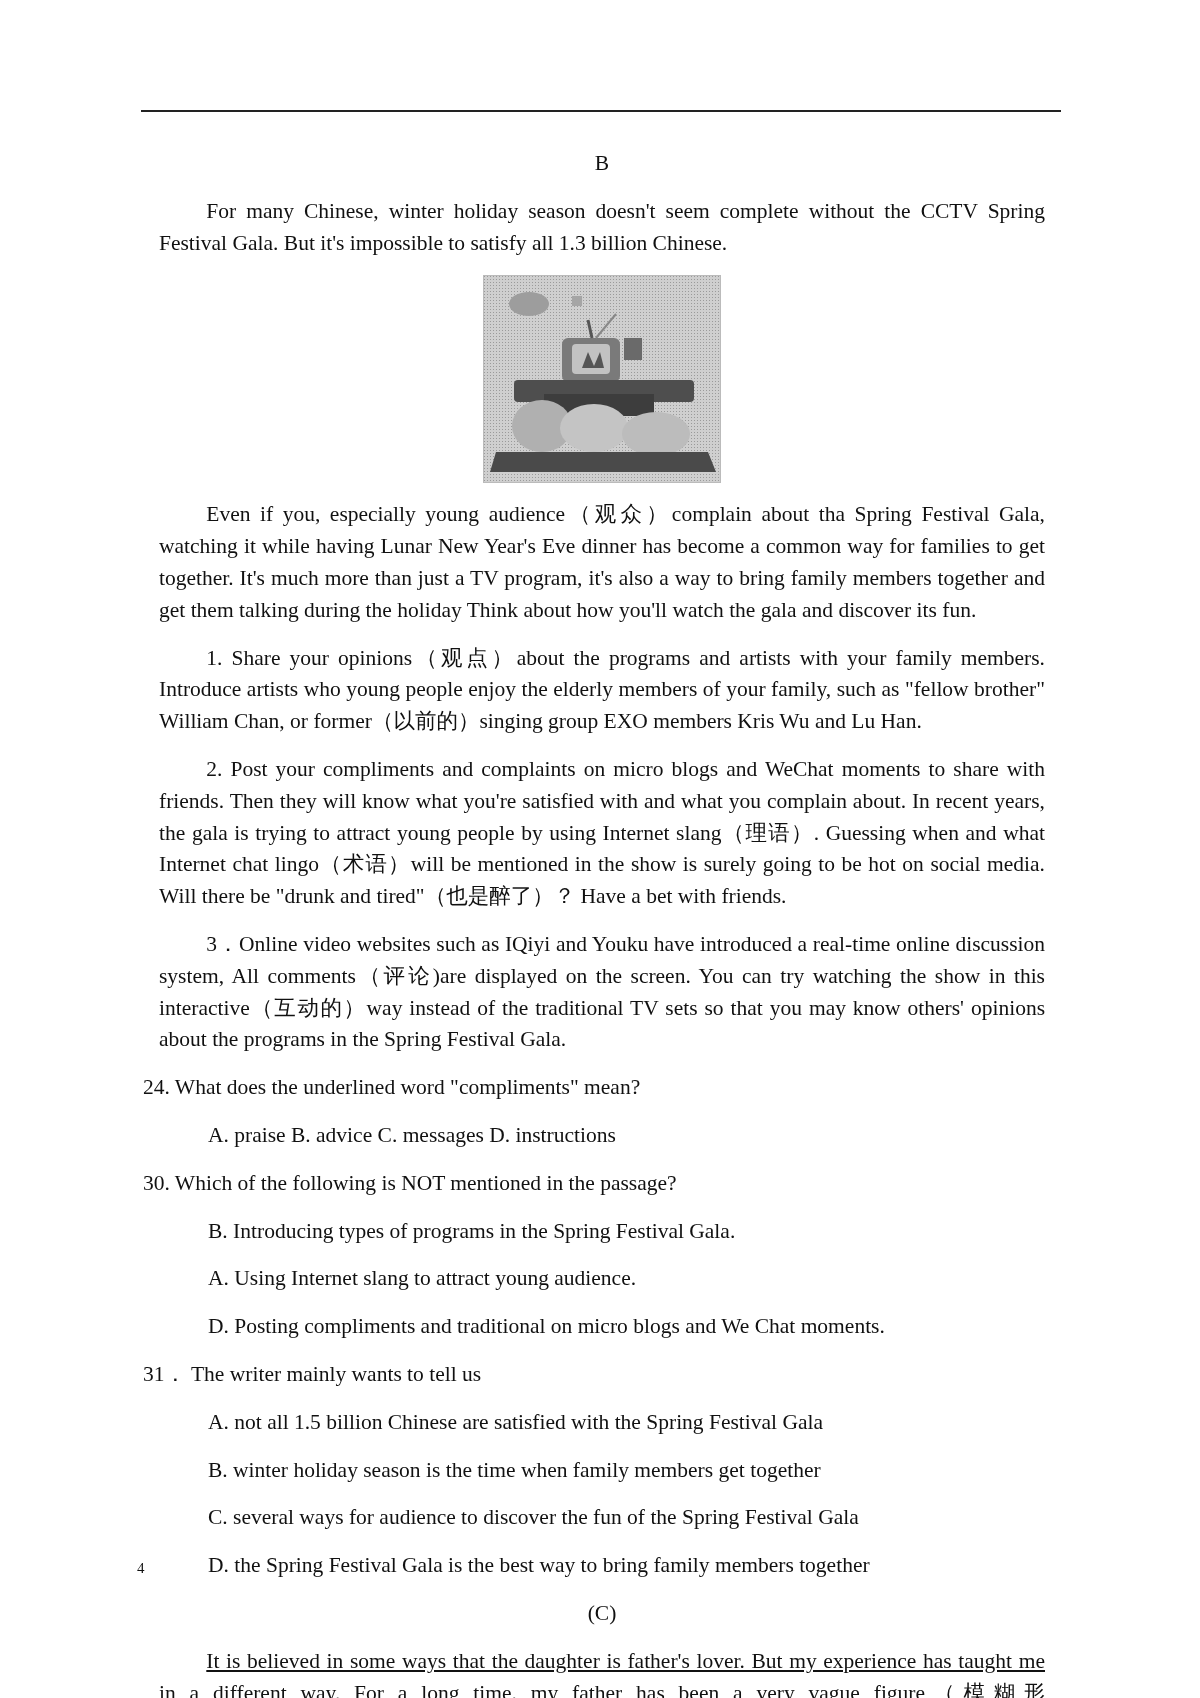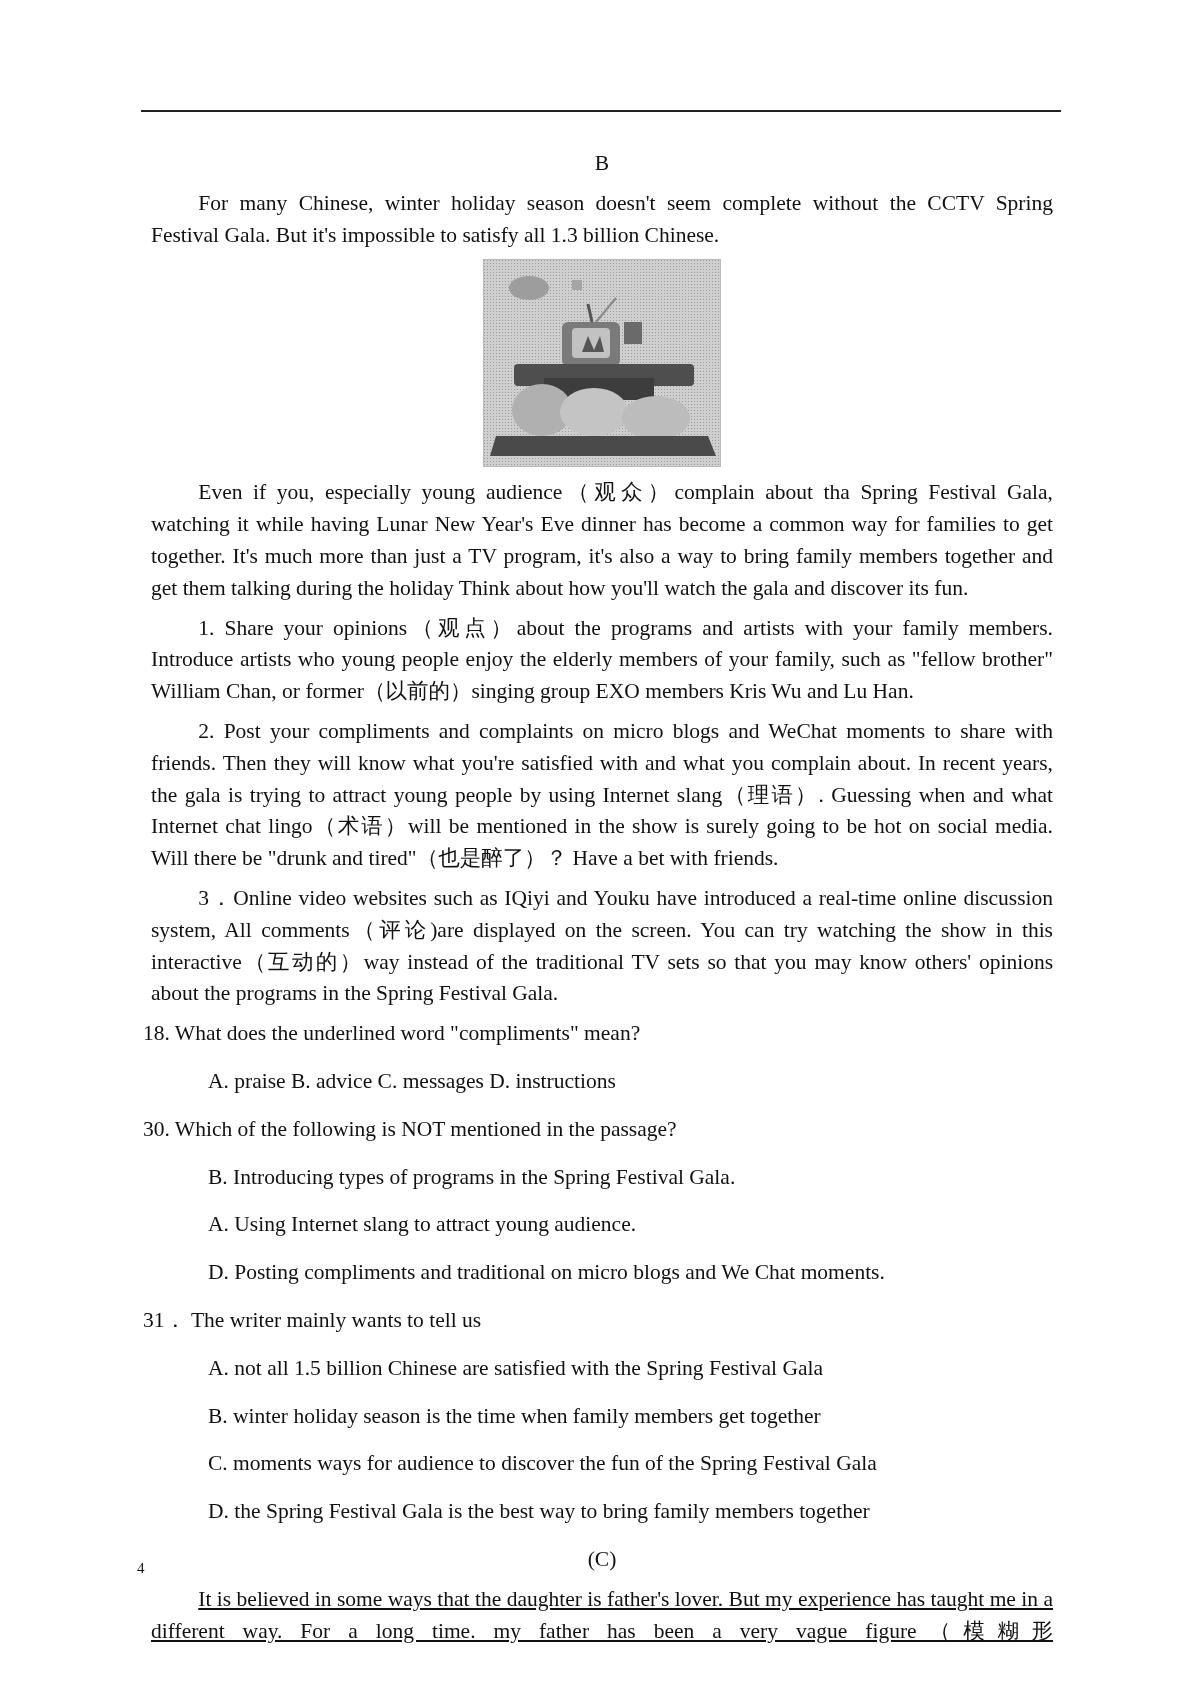--- a/index.html
+++ b/index.html
@@ -10,21 +10,21 @@
   }
   .rule {
     position: absolute; left: 141px; top: 110px; width: 920px; height: 0;
     border-top: 2px solid #222;
   }
   .page {
     position: absolute; left: 143px; top: 148px; width: 918px;
     font-size: 21.5px; line-height: 31.8px;
   }
   .center { text-align: center; }
-  .para { text-align: justify; text-indent: 2.2em; margin: 8px; }
+  .para { text-align: justify; text-indent: 2.2em; margin: 16px; }
   .line { margin: 0; white-space: nowrap; }
   .opt { margin: 16px; padding-left: 49px; white-space: nowrap; }
   .u { text-underline-offset: 3px; }
   .figure {
     width: 236px; height: 206px; margin: 4px auto 10px auto;
     position: relative; background: #c9c9c9; border: 1px solid #bbb;
     overflow: hidden;
   }
   .pgnum {
     position: absolute; left: 137px; top: 1560px; font-size: 15px;
@@ -64,36 +64,36 @@
       <path d="M12 176 L224 176 L232 196 L6 196 Z" fill="#4a4a4a"></path>
     </svg>
   </div>
 
   <p class="para">Even if you, especially young audience（观众）complain about tha Spring Festival Gala, watching it while having Lunar New Year's Eve dinner has become a common way for families to get together. It's much more than just a TV program, it's also a way to bring family members together and get them talking during the holiday Think about how you'll watch the gala and discover its fun.</p>
   <p class="para">1. Share your opinions（观点）about the programs and artists with your family members. Introduce artists who young people enjoy the elderly members of your family, such as "fellow brother" William Chan, or former（以前的）singing group EXO members Kris Wu and Lu Han.</p>
   <p class="para"><span>2. Post your </span><span class="u">compliments</span><span> and complaints on micro blogs and WeChat moments to share with friends. Then they will know what you're satisfied with and what you complain about. In recent years, the gala is trying to attract young people by using Internet slang（理语）. Guessing when and what Internet chat lingo（术语）will be mentioned in the show is surely going to be hot on social media. Will there be "drunk and tired"（也是醉了）？ Have a bet with friends.</span></p>
   <p class="para">3．Online video websites such as IQiyi and Youku have introduced a real-time online discussion system, All comments（评论)are displayed on the screen. You can try watching the show in this interactive（互动的）way instead of the traditional TV sets so that you may know others' opinions about the programs in the Spring Festival Gala.</p>
 
   <div>
-    <p class="line">18. What does the underlined word "compliments" mean?</p>
+    <p class="line">24. What does the underlined word "compliments" mean?</p>
     <p class="opt">A. praise B. advice C. messages D. instructions</p>
   </div>
 
   <div>
     <p class="line">30. Which of the following is NOT mentioned in the passage?</p>
     <p class="opt">B. Introducing types of programs in the Spring Festival Gala.</p>
     <p class="opt">A. Using Internet slang to attract young audience.</p>
     <p class="opt">D. Posting compliments and traditional on micro blogs and We Chat moments.</p>
   </div>
 
   <div>
     <p class="line">31． The writer mainly wants to tell us</p>
     <p class="opt">A. not all 1.5 billion Chinese are satisfied with the Spring Festival Gala</p>
     <p class="opt">B. winter holiday season is the time when family members get together</p>
-    <p class="opt">C. moments ways for audience to discover the fun of the Spring Festival Gala</p>
+    <p class="opt">C. several ways for audience to discover the fun of the Spring Festival Gala</p>
     <p class="opt">D. the Spring Festival Gala is the best way to bring family members together</p>
   </div>
 
   <p class="line center">(C)</p>
   <p class="para" style="text-align-last: justify; text-decoration: underline;">It is believed in some ways that the daughter is father's lover. But my experience has taught me in a different way. For a long time. my father has been a very vague figure（模糊形</p>
 </div>
 
 <div class="pgnum">4</div>
 
 </body></html>

